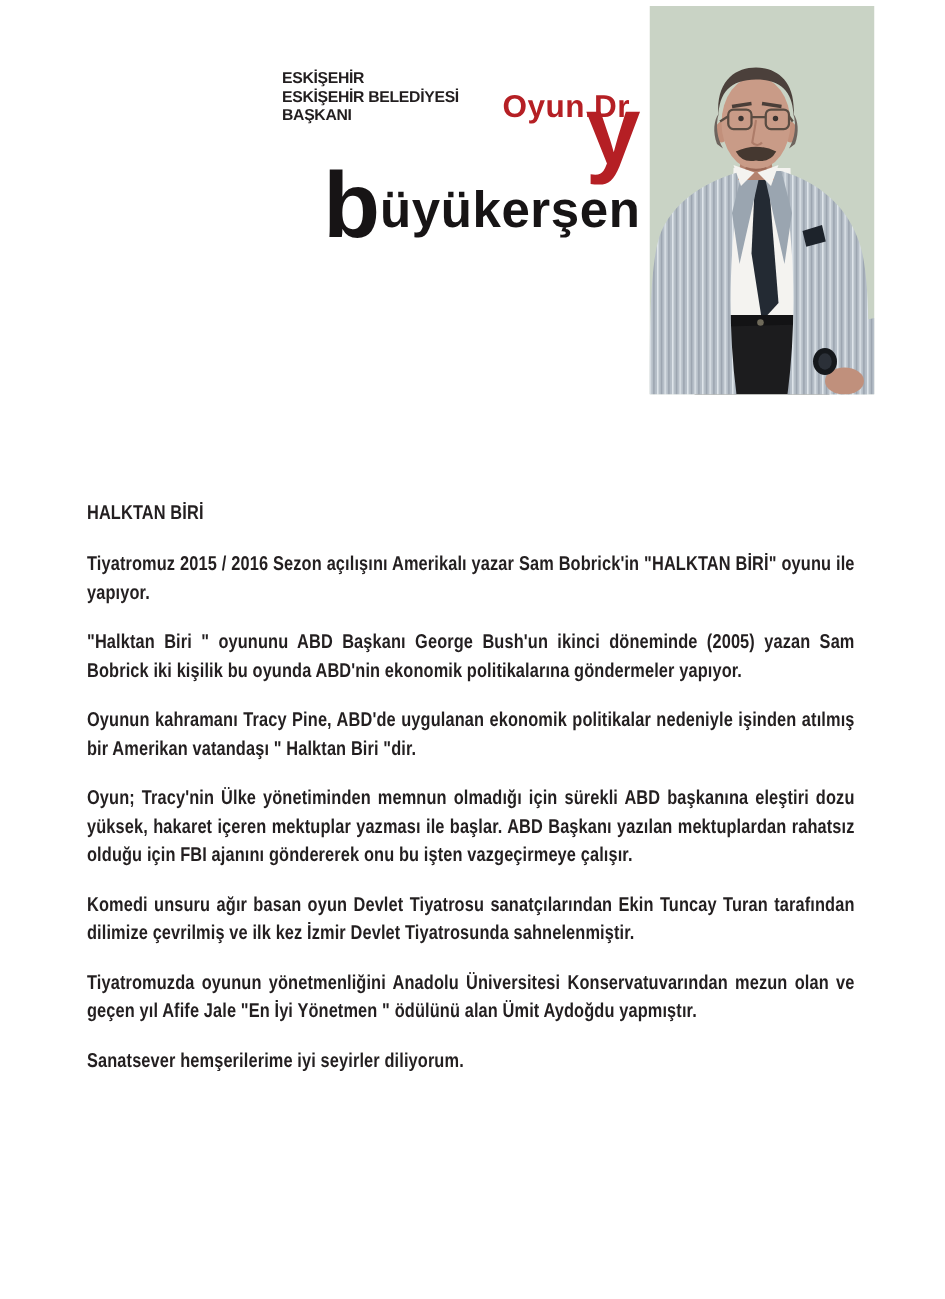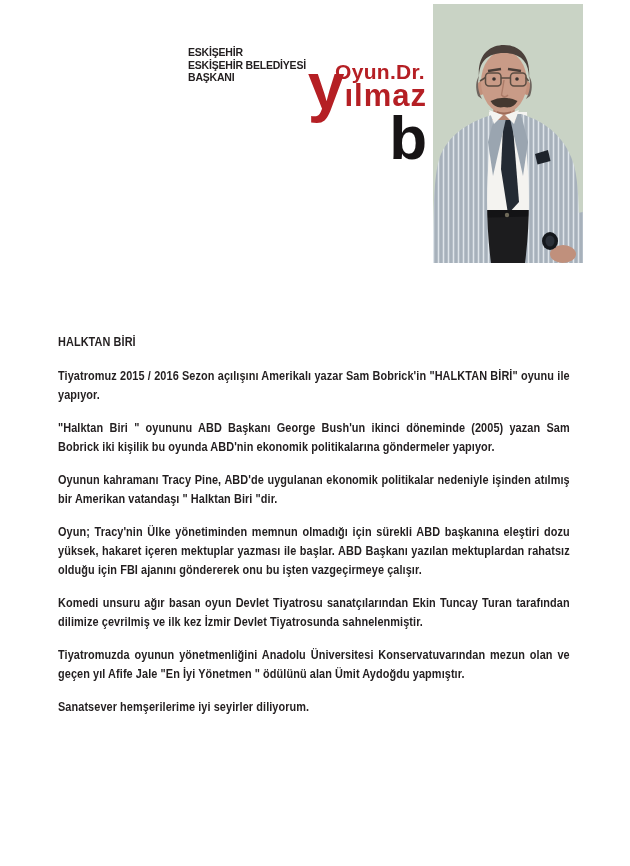--- a/index.html
+++ b/index.html
@@ -71,25 +71,25 @@
 <div class="org-block">
   <span>ESKİŞEHİR</span>
   <span>ESKİŞEHİR BELEDİYESİ</span>
   <span>BAŞKANI</span>
 </div>
 
 <div class="prof-title">Oyun.Dr.</div>
 
 <div class="name-line name-first">
   <span class="big-letter">y</span>
-    <span class="rest">ılmaz</span>
 </div>
 
 <div class="name-line name-last">
   <span class="big-letter">b</span>
+    <span class="rest">üyükerşen</span>
 </div>
 
 <div class="photo-frame">
   <svg viewBox="0 0 150 259" aria-hidden="true">
     <defs>
       <pattern id="ps" width="5" height="5" patternUnits="userSpaceOnUse">
         <rect width="5" height="5" fill="#b6bfc8"></rect>
         <rect x="0" width="1" height="5" fill="#dfe5ea"></rect>
         <rect x="2.6" width="0.8" height="5" fill="#929ca7"></rect>
       </pattern>

